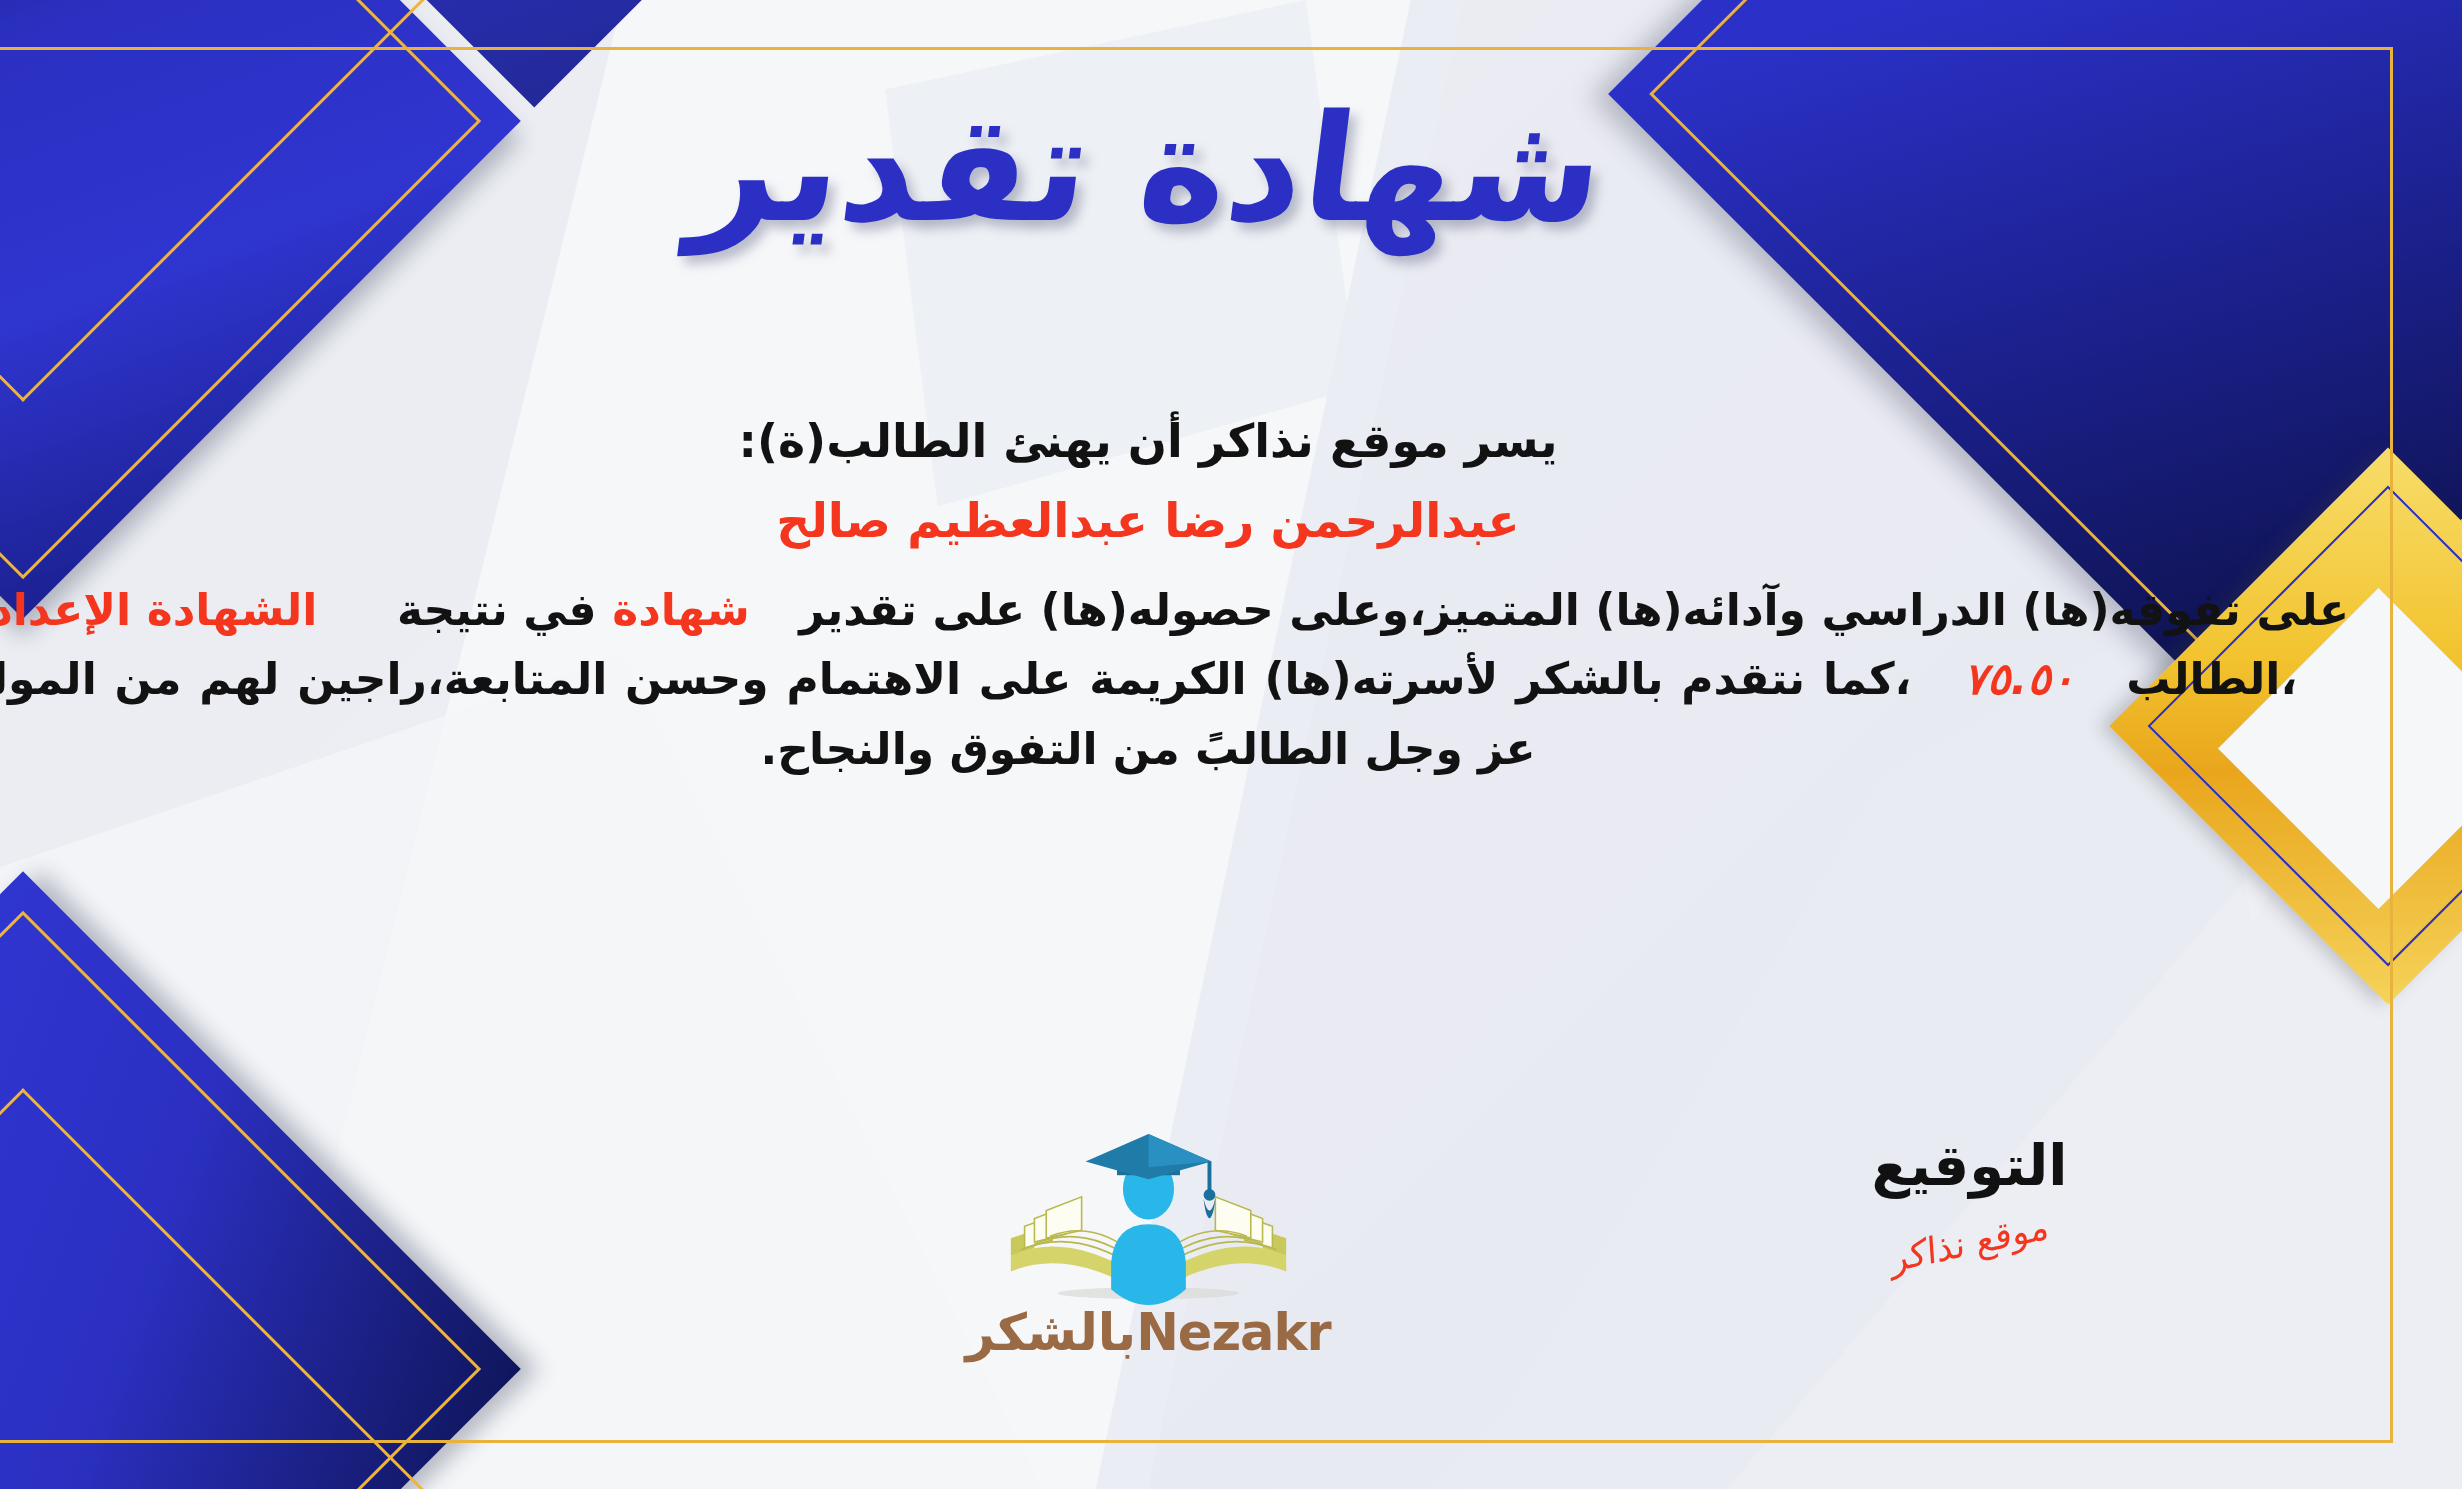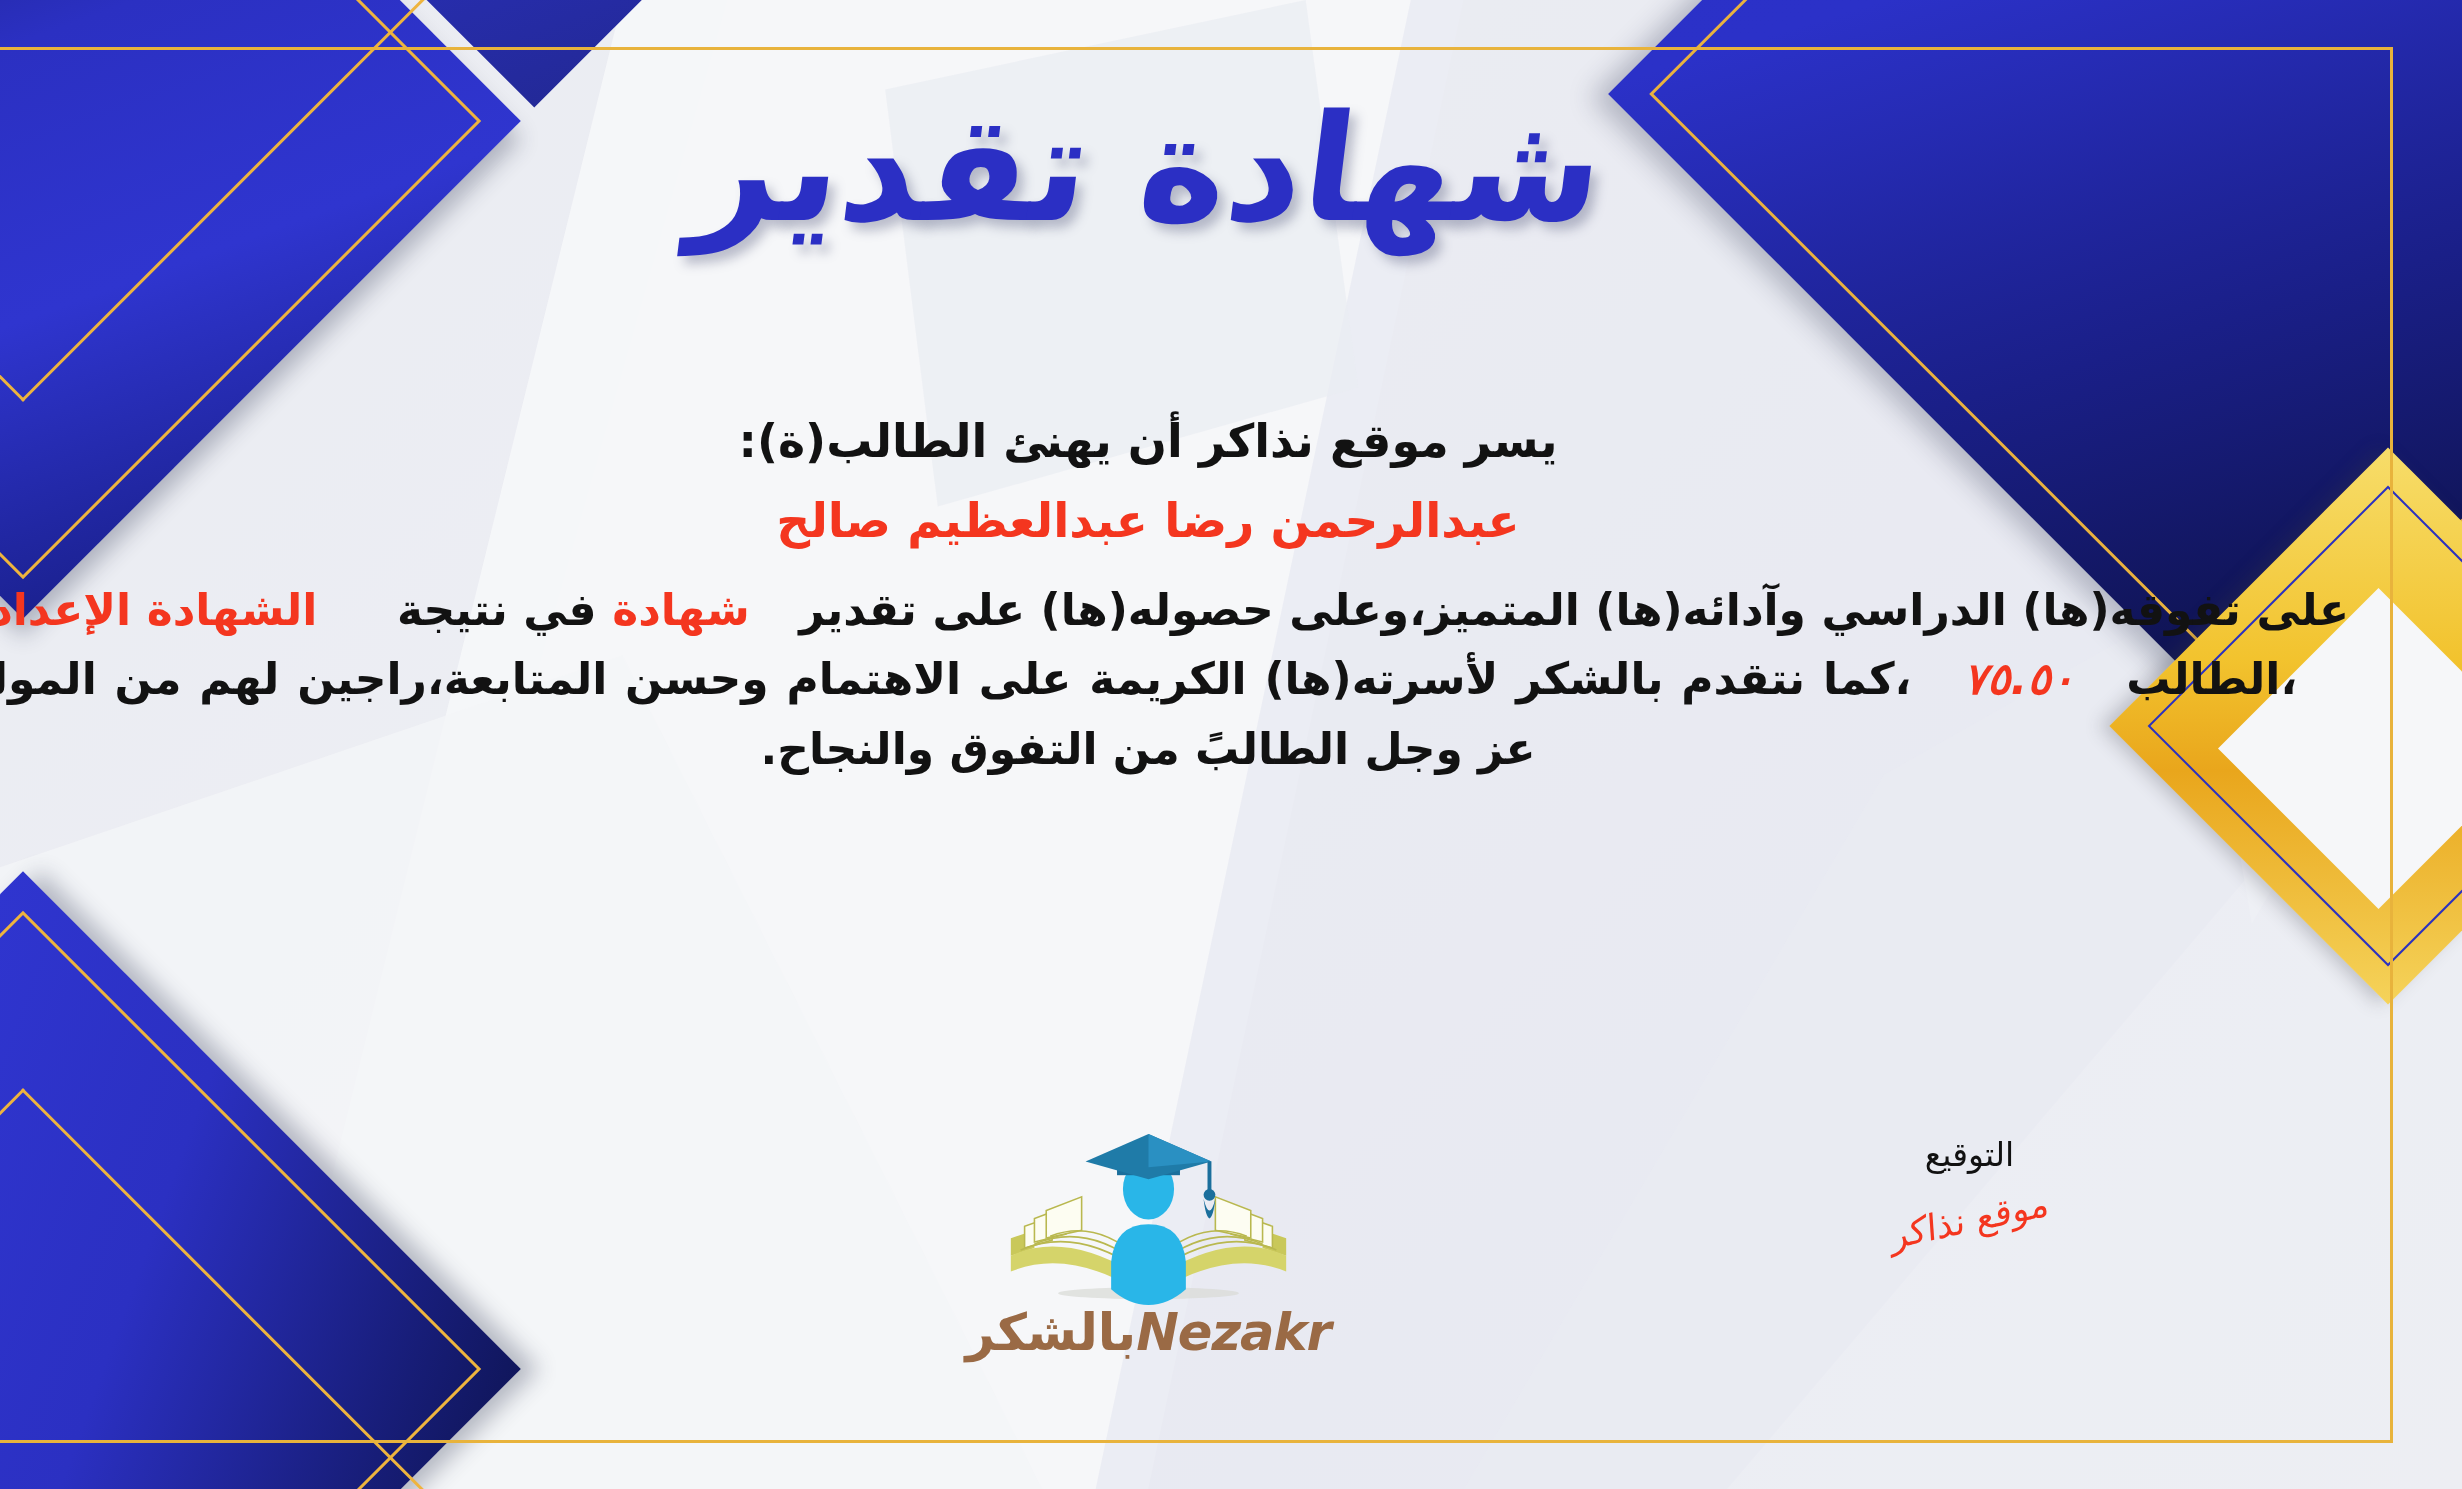--- a/index.html
+++ b/index.html
@@ -241,22 +241,22 @@
   
   .signature-block {
     position: absolute;
     right: 340px;
     top: 1138px;
     text-align: center;
     z-index: 5;
     width: 305px;
   }
   .sig-label {
-    font-size: 33px;
-    font-weight: 400;
+    font-size: 56px;
+    font-weight: 700;
     color: #111111;
     line-height: 1;
   }
   .sig-mark {
     margin-top: 28.6px;
     font-family: "DejaVu Serif", "Liberation Serif", serif;
     font-size: 36px;
     color: #f4361f;
     transform: rotate(-12deg) skewX(-8deg);
     display: inline-block;
@@ -279,21 +279,21 @@
   }
   .logo-text {
     margin-top: 2px;
     font-size: 51px;
     font-weight: 700;
     color: #9a6a45;
     letter-spacing: -1px;
     line-height: 1;
     font-family: "DejaVu Sans", "Liberation Sans", sans-serif;
   }
-  .logo-text .latin { font-style: italic; }
+  .logo-text .latin { }
 </style>
 </head>
 <body>
 
 <div id="certificate">
 
   <div class="bg-base"></div>
   <div class="facet facet-a"></div>
   <div class="facet facet-b"></div>
   <div class="facet facet-c"></div>

